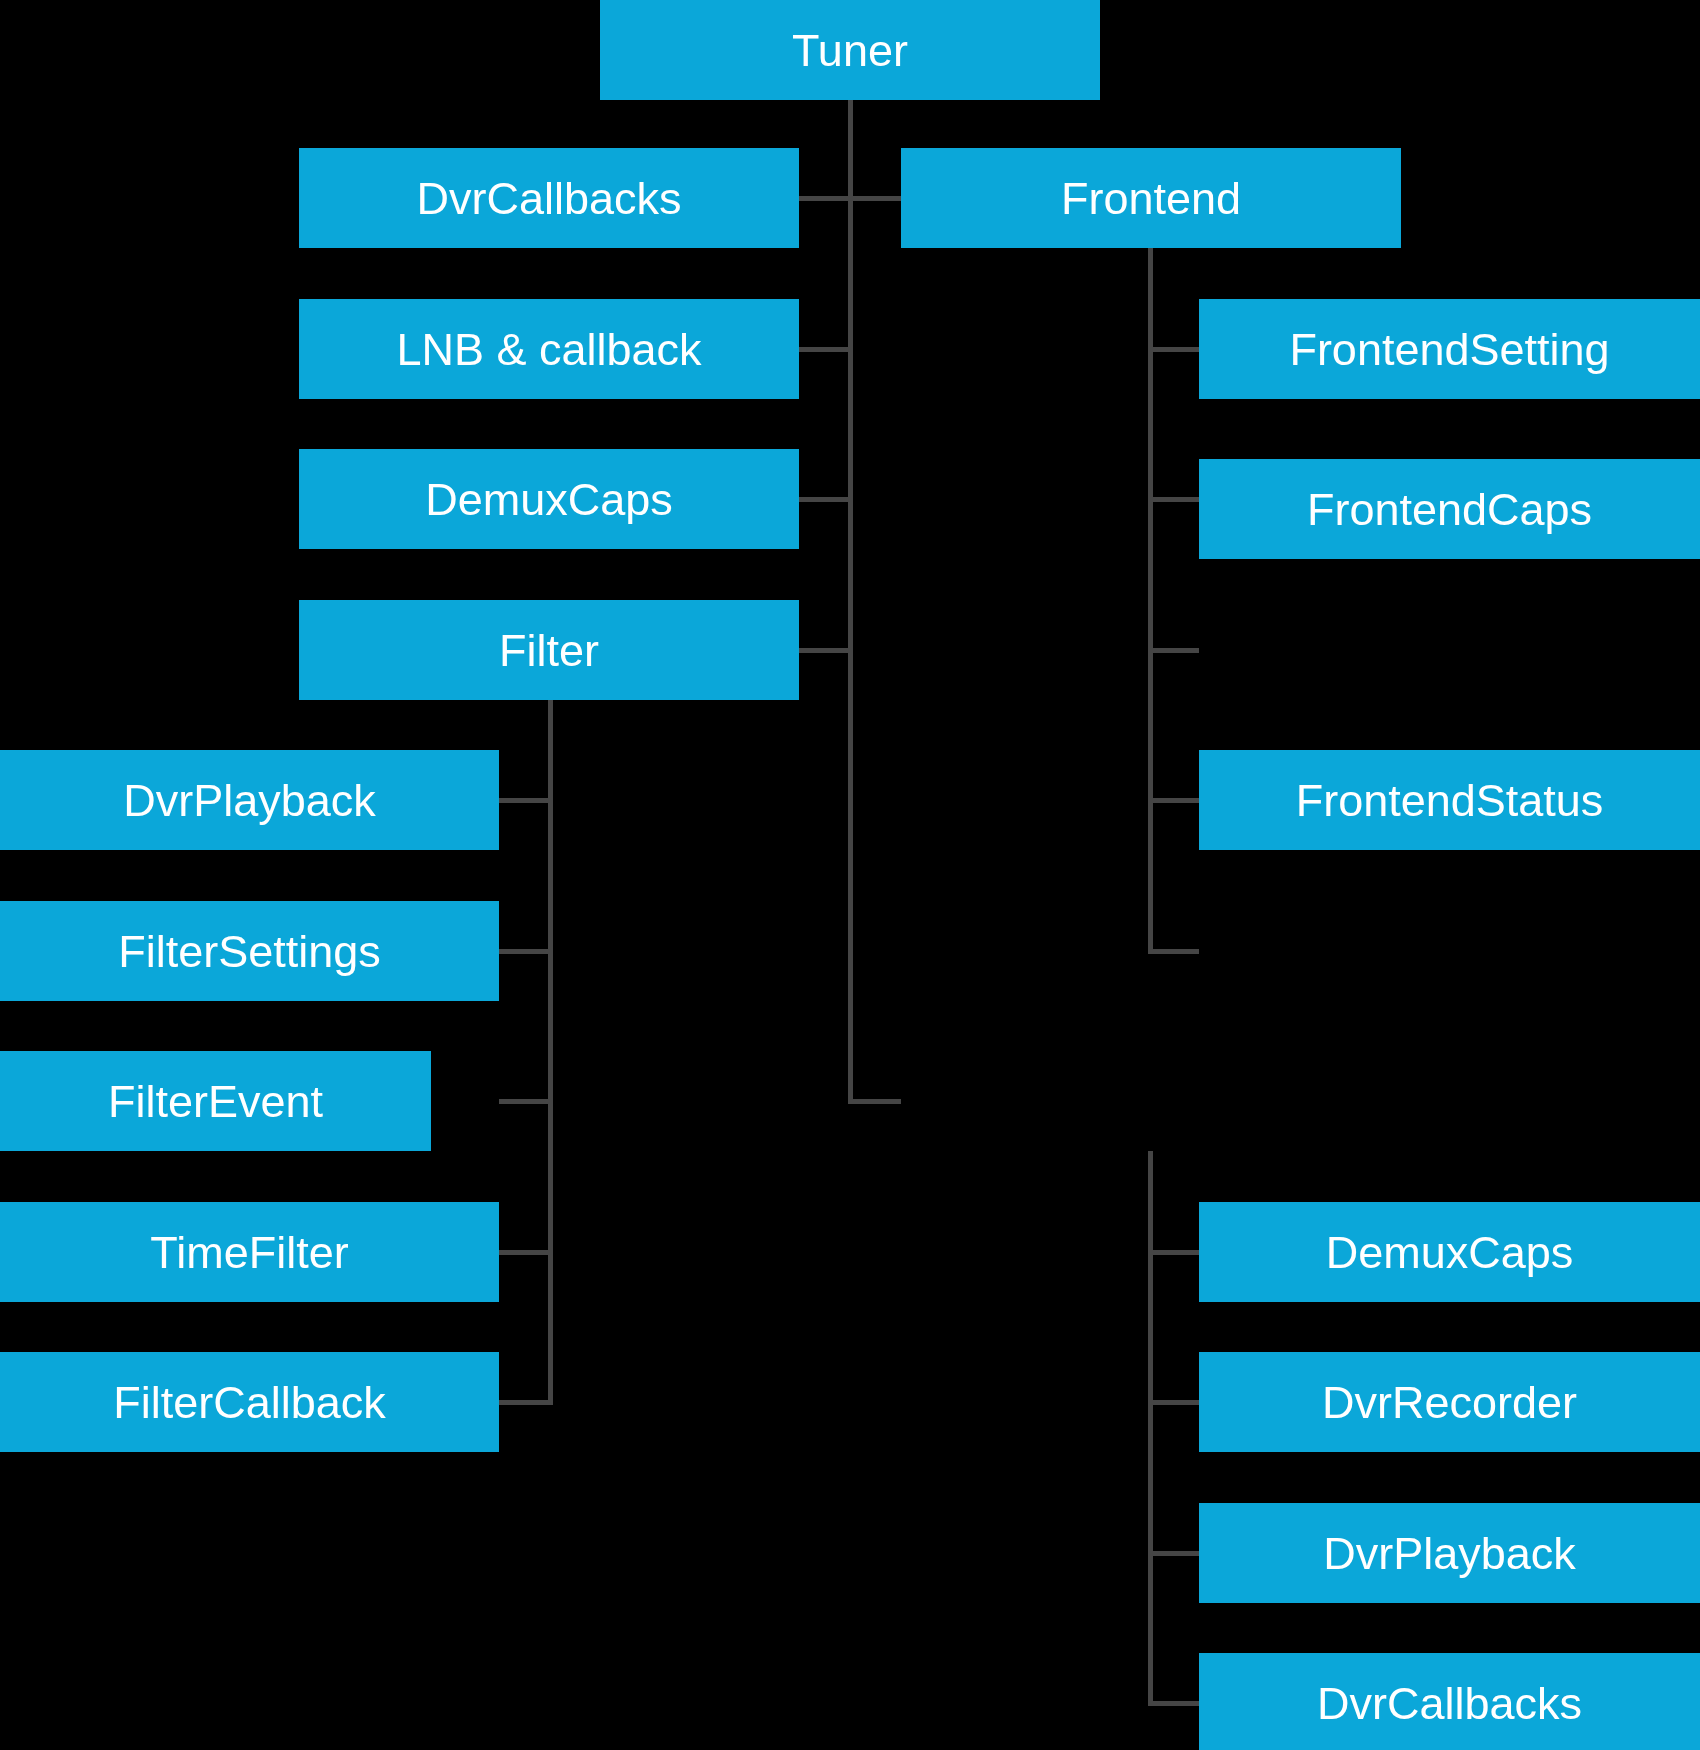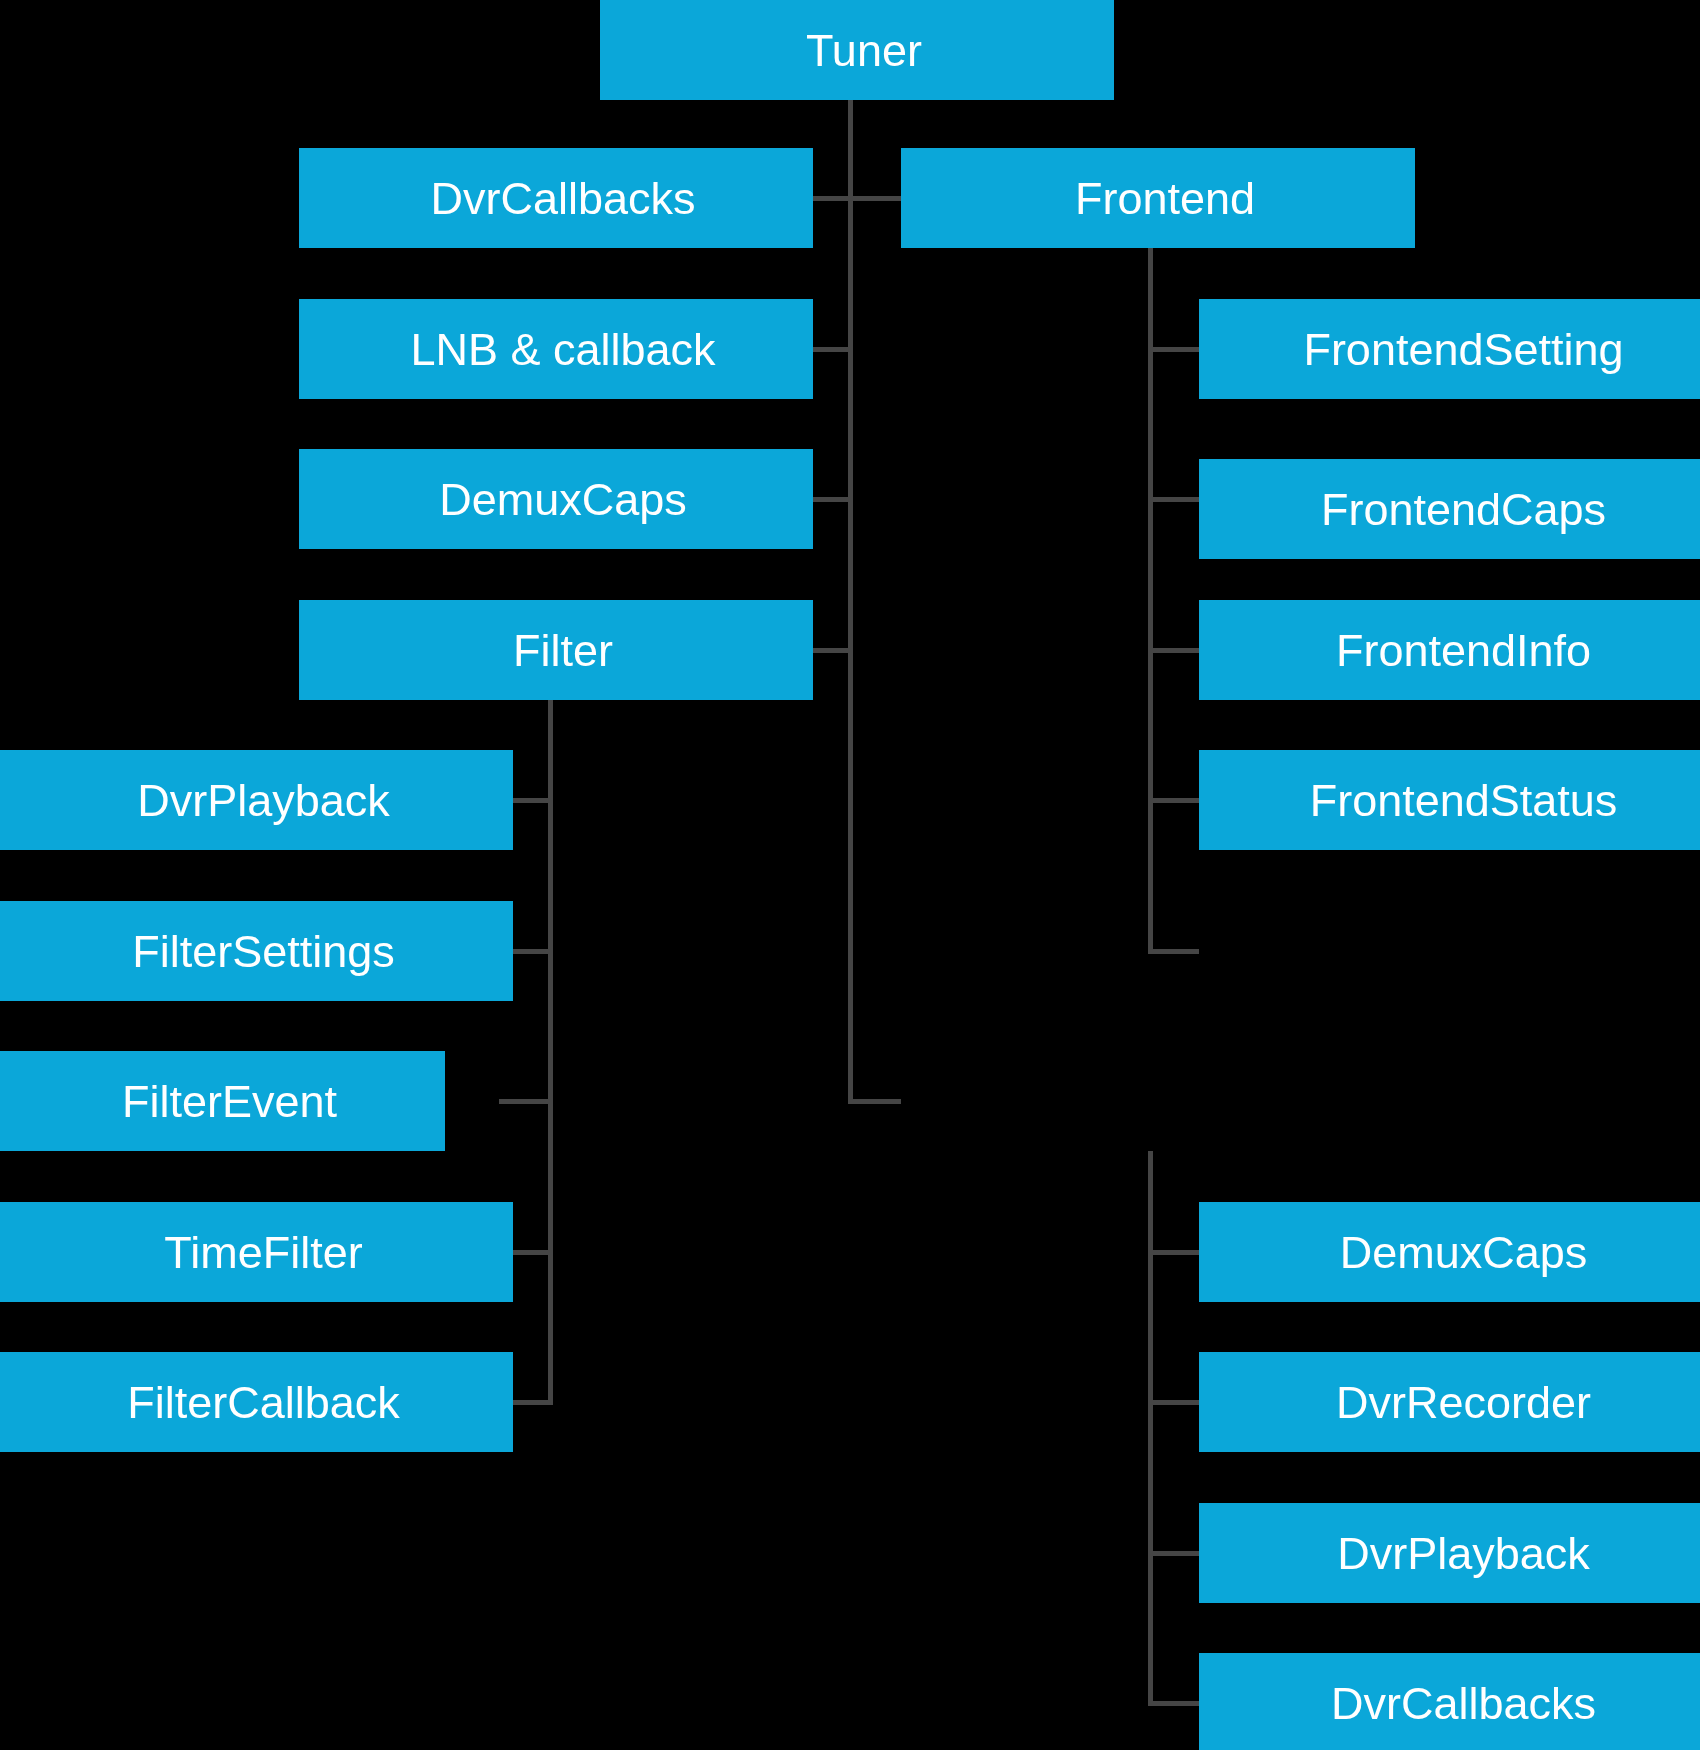--- a/index.html
+++ b/index.html
@@ -21,21 +21,20 @@
     position:absolute;
     height:100px;
     background:var(--box);
     color:var(--text);
     display:flex;
     align-items:center;
     justify-content:center;
     font-size:45px;
     line-height:1;
     white-space:nowrap;
-    padding-left:14px;
   }
   .hline{position:absolute;height:5px;background:var(--line);}
   .vline{position:absolute;width:5px;background:var(--line);}
 </style>
 </head>
 <body>
 
 <div class="stage">
 
   <div class="vline" style="left:848px;top:99px;height:1005px"></div>
@@ -101,23 +100,20 @@
   <div class="node" style="left:901px;top:148px;width:500px">
       <span>Frontend</span>
     </div>
 
   <div class="node" style="left:1199px;top:299px;width:501px">
       <span>FrontendSetting</span>
     </div>
   <div class="node" style="left:1199px;top:459px;width:501px">
       <span>FrontendCaps</span>
     </div>
-  <div class="node" style="left:1199px;top:600px;width:501px">
-      <span>FrontendInfo</span>
-    </div>
   <div class="node" style="left:1199px;top:750px;width:501px">
       <span>FrontendStatus</span>
     </div>
 
   <div class="node" style="left:1199px;top:1202px;width:501px">
       <span>DemuxCaps</span>
     </div>
   <div class="node" style="left:1199px;top:1352px;width:501px">
       <span>DvrRecorder</span>
     </div>

